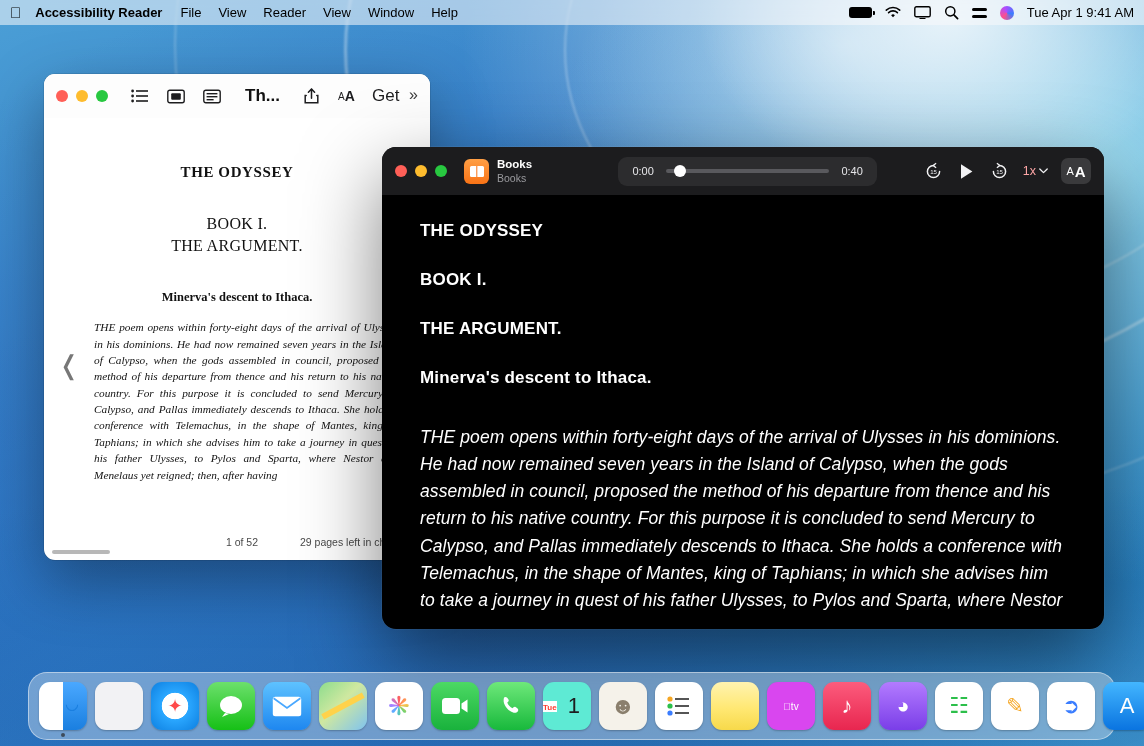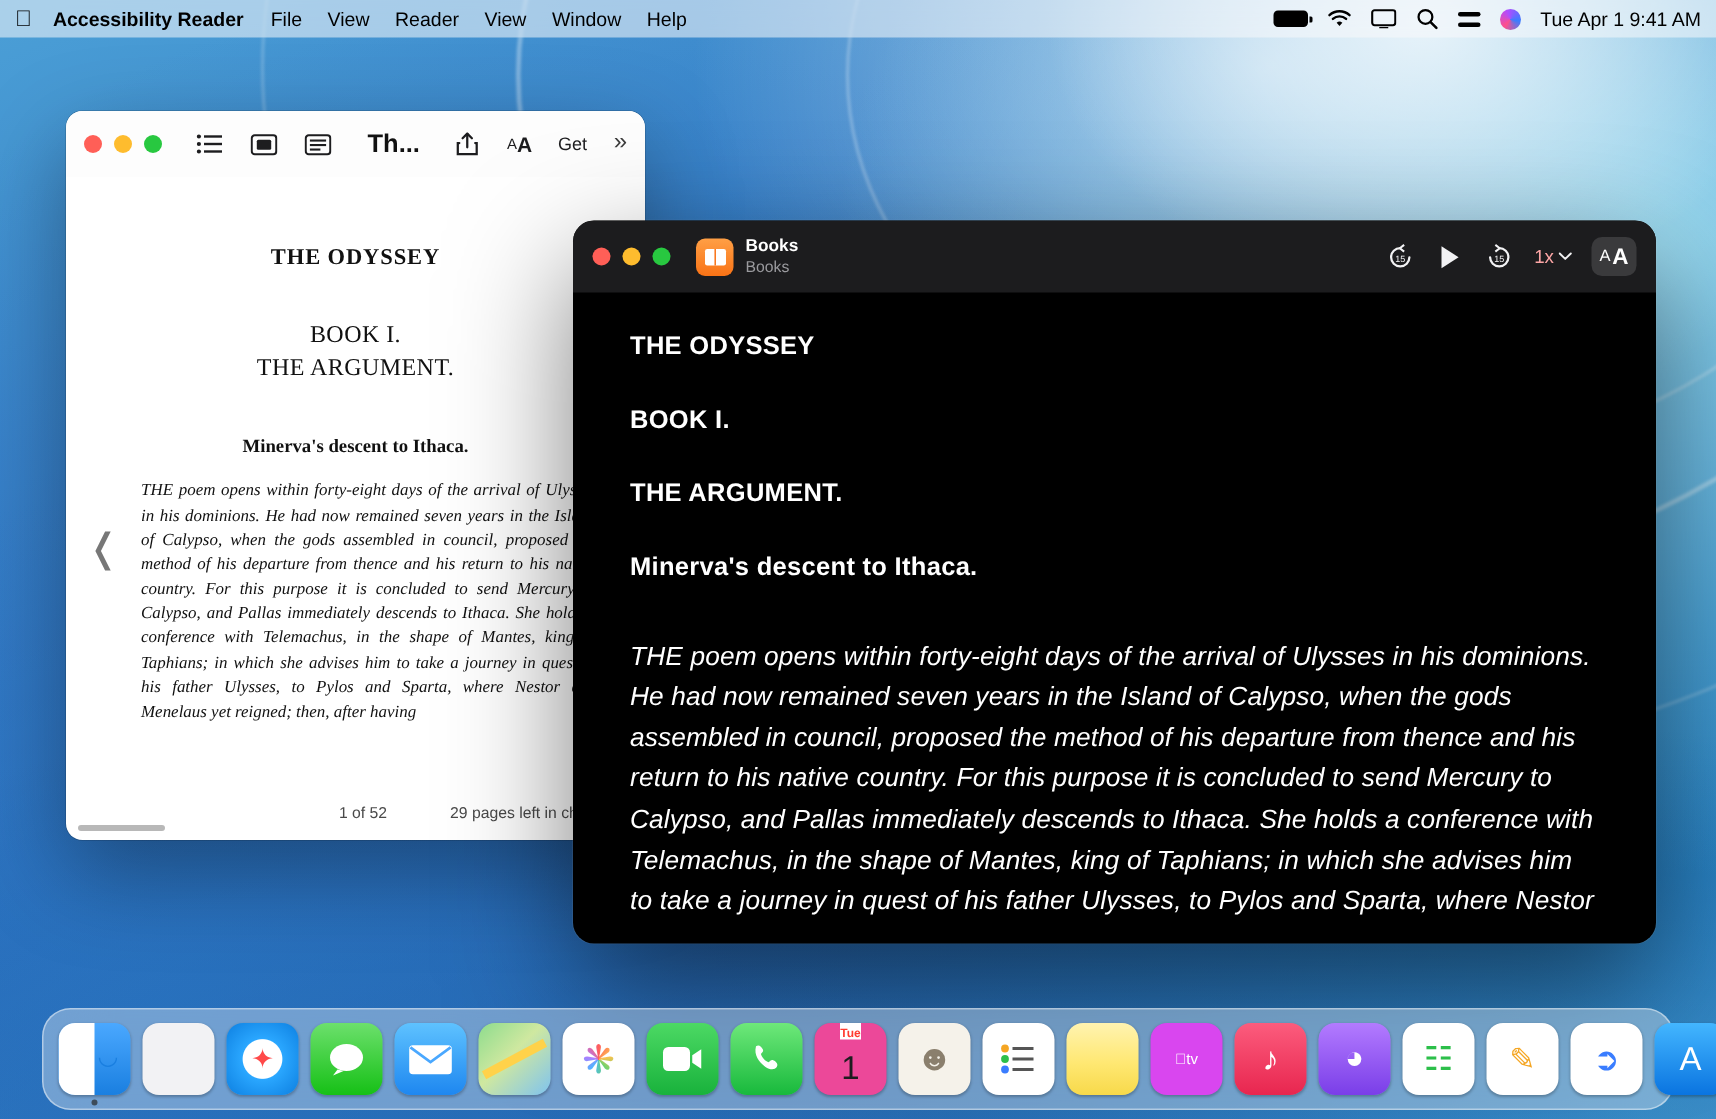--- a/index.html
+++ b/index.html
@@ -99,21 +99,21 @@
     background: #fdfdfd;
     position: relative;
   }
   #reader-toolbar .group { display: flex; align-items: center; gap: 17px; margin-left: 22px; }
   .tb-ico { width: 19px; height: 17px; color: #1d1d1f; display: inline-flex; align-items: center; justify-content: center; }
   #reader-toolbar .title {
     font-size: 17px; font-weight: bold; color: #111; margin-left: 24px;
   }
   #reader-toolbar .right-group { display: flex; align-items: center; gap: 16px; margin-left: 22px; }
   .get-btn {
-    font-size: 12px; color: #1d1d1f;
+    font-size: 17px; color: #1d1d1f;
   }
   .chev-more { font-size: 16px; color: #3c3c3c; position: absolute; right: 12px; top: 12px; }
 
   #reader-page {
     position: relative; height: calc(100% - 44px);
     font-family: "Liberation Serif", serif;
     color: #111;
     padding: 22px 26px 0 26px;
   }
   #reader-page h1 {
@@ -249,21 +249,21 @@
   .ic-messages { background: linear-gradient(180deg,#6ce06c,#16c016); }
   .ic-mail { background: linear-gradient(180deg,#5ec2ff,#1e87f0); }
   .ic-maps { background: linear-gradient(135deg,#8ddc8d 0%, #cfe8a0 45%, #7fc3ef 100%); position:relative; }
   .ic-maps::after { content:""; position:absolute; width:46px; height:6px; background:#ffd24a; transform:rotate(-28deg); }
   .ic-photos { background:#fff; position:relative; }
   .ic-photos::after { content:"❋"; position:absolute; font-size:26px;
     background: conic-gradient(#ff5d5d,#ffc14d,#63d471,#4db5ff,#b07cff,#ff5d5d);
     -webkit-background-clip:text; background-clip:text; color:transparent; }
   .ic-facetime { background: linear-gradient(180deg,#4cd964,#19b23c); }
   .ic-phone { background: linear-gradient(180deg,#6ee87a,#18b93c); }
-  .ic-calendar { background:#ec4899; display:flex; flex-direction:column; }
+  .ic-calendar { background:#5eead4; display:flex; }
   .ic-calendar .cal-top { background:#fff; color:#ff3b30; font-size:8px; font-weight:bold; text-align:center; padding-top:2px; }
   .ic-calendar .cal-num { flex:1; display:flex; align-items:center; justify-content:center; color:#1d1d1f; font-size:22px; }
   .ic-contacts { background:#f5f2ea; color:#8a7f6d; font-size:24px; }
   .ic-reminders { background:#fff; color:#111; font-size:20px; }
   .ic-notes { background: linear-gradient(180deg,#fff3b0 0%,#ffe873 55%,#f7d94a 100%); }
   .ic-tv { background:#d946ef; color:#fff; font-size:10px; font-weight:normal; }
   .ic-music { background: linear-gradient(180deg,#fc5c7d,#e8264f); color:#fff; font-size:22px; }
   .ic-podcasts { background: linear-gradient(180deg,#b37bff,#7a3ee8); color:#fff; font-size:21px; }
   .ic-numbers { background:#fff; color:#2cbf4a; font-size:22px; }
   .ic-pages { background:#fff; color:#f5a623; font-size:21px; }
@@ -392,20 +392,27 @@
     <div id="ar-appblock">
       <span class="books-icon">
           <span class="pages"></span>
         </span>
       <span class="txt">
         <span class="t1" style="display:block;">Books</span>
         <span class="t2" style="display:block;">Books</span>
       </span>
     </div>
 
+    <div id="ar-player">
+      <span class="time">0:00</span>
+      <span id="ar-track">
+        <span class="knob" style="left: 7.55px;"></span>
+      </span>
+      <span class="time">0:40</span>
+    </div>
 
     <div id="ar-right">
       <span class="rb">
         <svg width="19" height="19" viewBox="0 0 19 19">
             <path d="M9.5 3.4a6.1 6.1 0 1 0 6.1 6.1" stroke="#f2f2f4" stroke-width="1.5" fill="none" stroke-linecap="round"></path>
             <path d="M12.1 1.3L9.2 3.5l2.9 2.2" stroke="#f2f2f4" stroke-width="1.4" fill="none" stroke-linejoin="round"></path>
             <text x="9.5" y="12.4" font-size="6" fill="#f2f2f4" text-anchor="middle" font-family="Liberation Sans">15</text>
           </svg>
       </span>
       <span class="rb">

